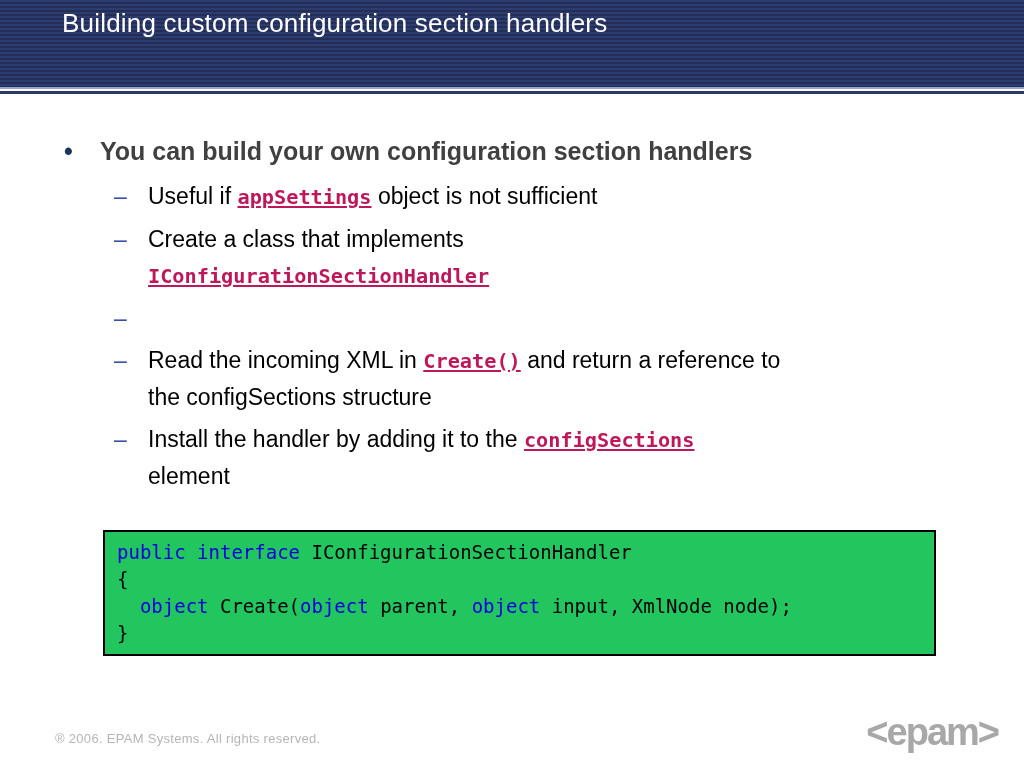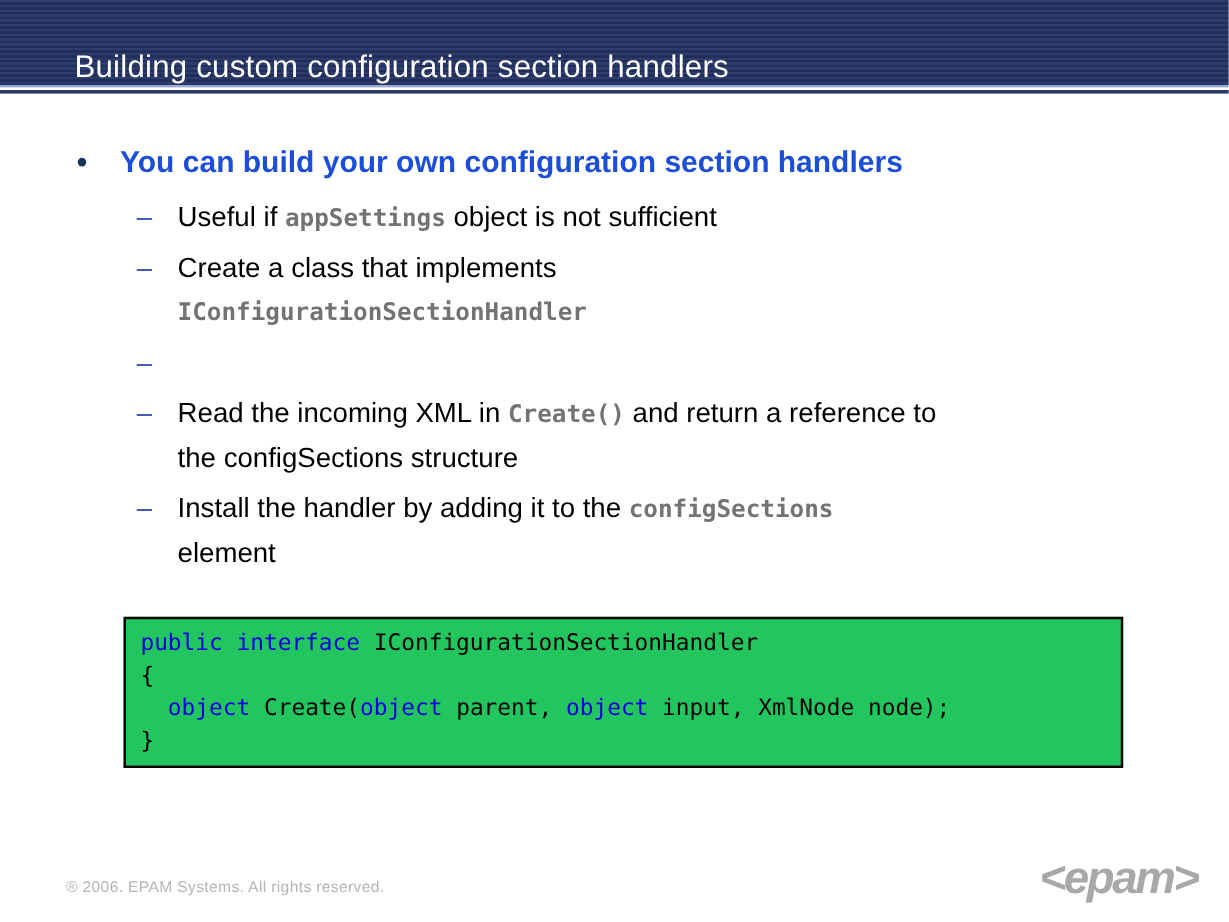--- a/index.html
+++ b/index.html
@@ -10,28 +10,28 @@
     position: relative;
     width: 1024px;
     height: 768px;
     background: #ffffff;
     overflow: hidden;
   }
 
   
   .header { width: 100%; }
   .header-stripes {
-    height: 71px;
+    height: 87px;
     background: repeating-linear-gradient(
       180deg,
       #2d3c6e 0px, #2d3c6e 2px,
       #232e58 2px, #232e58 4px
     );
     display: flex;
-    align-items: flex-end;
+    align-items: flex-start;
   }
   .slide-title {
     color: #ffffff;
     font-size: 26px;
     font-weight: 400;
     letter-spacing: 0.2px;
     padding-left: 62px;
     padding-top: 8px;
   }
   .hline-light { height: 2px; background: #94a4d4; }
@@ -48,21 +48,21 @@
   }
   .li1 .marker {
     width: 36px;
     flex: none;
     color: #17365d;
     font-size: 25px;
     font-weight: 700;
     line-height: 30px;
   }
   .li1 .text {
-    color: #1d4ed8;
+    color: #404040;
     font-size: 25px;
     font-weight: 700;
     line-height: 30px;
   }
 
   .li2 {
     display: flex;
     padding-left: 114px;
     margin-bottom: 6px;
   }
@@ -76,21 +76,22 @@
   .li2 .text {
     color: #000000;
     font-size: 23px;
     line-height: 36px;
     max-width: 810px;
   }
   .inline-code {
     font-family: "DejaVu Sans Mono", "Liberation Mono", monospace;
     font-weight: 700;
     font-size: 0.88em;
-    color: #737373;
+    color: #be185d;
+    text-decoration: underline;
   }
 
   
   .code-box {
     margin: 36px 0 0 103px;
     width: 833px;
     background: #22c55e;
     border: 2px solid #000000;
     padding: 7px 12px;
   }
@@ -112,21 +113,20 @@
     color: #b5b5b5;
     letter-spacing: 0.3px;
     margin-top: 24px;
   }
   .epam-logo {
     position: absolute;
     right: 26px;
     bottom: 14px;
     font-size: 38px;
     font-weight: 700;
-    font-style: italic;
     letter-spacing: -2px;
     color: #a8a8a8;
   }
 </style>
 </head>
 <body>
 
 <div class="slide">
 
   <div class="header">

